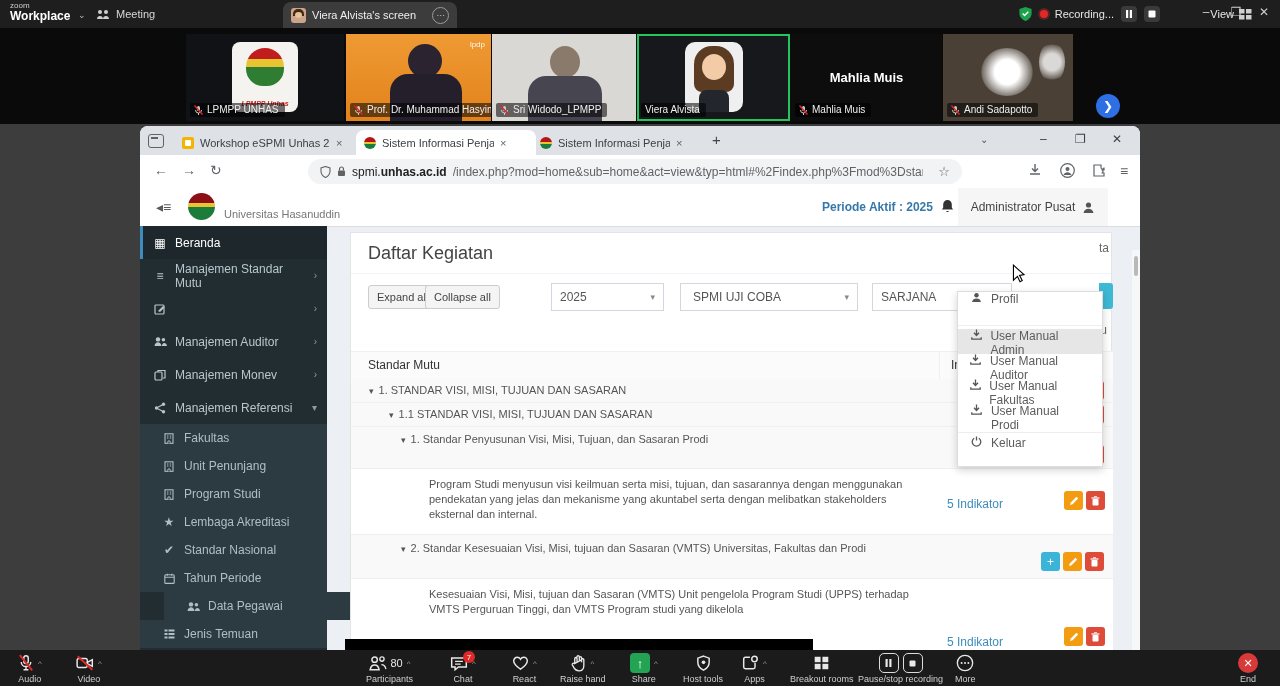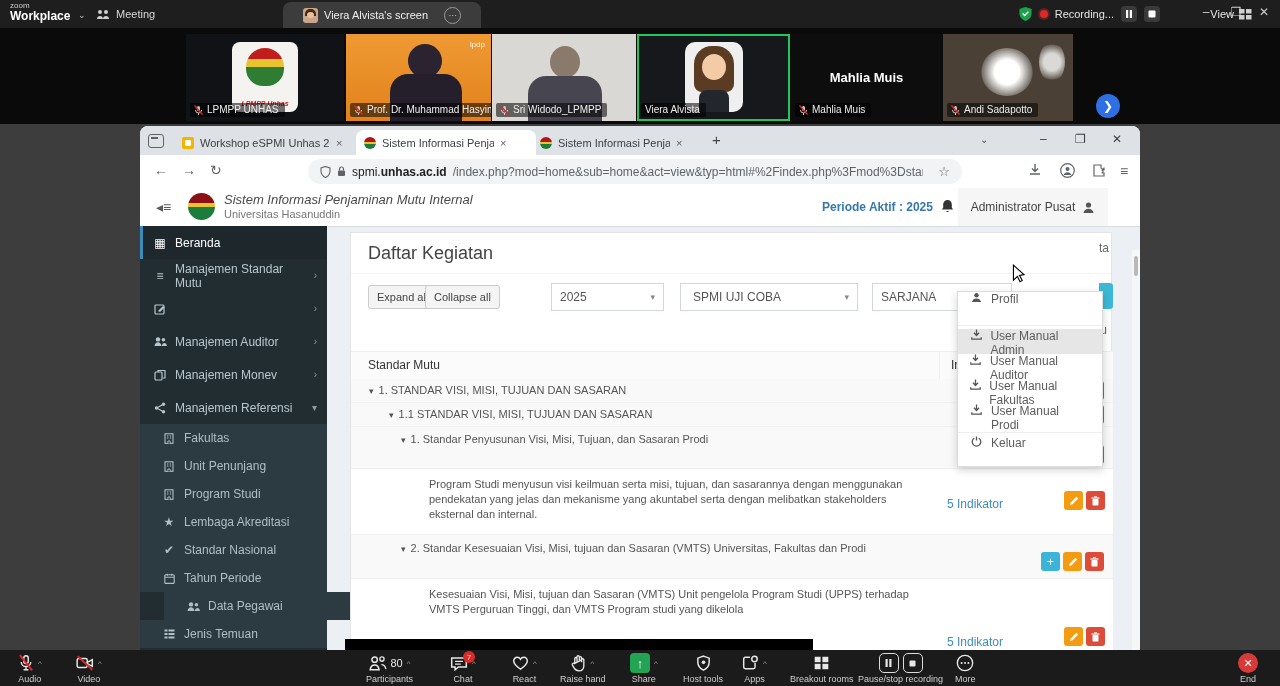--- a/index.html
+++ b/index.html
@@ -10,21 +10,21 @@
   svg{display:block;}
 
   
   .titlebar{left:0;top:0;width:1280px;height:28px;background:#1e1e1e;color:#ddd;}
   .brand{left:10px;top:2px;line-height:1;}
   .brand .z1{font-size:8px;color:#cfcfcf;}
   .brand .z2{font-size:12px;font-weight:bold;color:#fff;}
   .tb-chev{color:#bbb;font-size:9px;}
   .meeting-tab{left:96px;top:0;height:28px;gap:6px;color:#d8d8d8;font-size:11px;}
   .screen-tab{left:283px;top:2px;width:158px;height:26px;background:#3c3c3c;border-radius:8px 8px 0 0;
-              gap:6px;padding:0 20px;color:#eee;font-size:11px;}
+              gap:6px;padding:0 8px;color:#eee;font-size:11px;}
   .screen-ava{width:15px;height:15px;border-radius:3px;background:#caa58a;position:relative;overflow:hidden;flex:0 0 auto;}
   .screen-ava:before{content:"";position:absolute;left:2px;top:1px;width:11px;height:7px;border-radius:5px 5px 0 0;background:#43290f;}
   .screen-ava:after{content:"";position:absolute;left:4px;top:4px;width:7px;height:6px;border-radius:50%;background:#e9c39f;}
   .ellipsis-btn{width:15px;height:15px;border:1px solid #9a9a9a;border-radius:50%;color:#cfcfcf;font-size:8px;
                 display:flex;align-items:center;justify-content:center;margin-left:auto;}
   .rec-area{right:120px;top:0;height:28px;gap:7px;}
   .rec-dot{width:8px;height:8px;border-radius:50%;background:#e02828;box-shadow:0 0 0 2px #5a2323;}
   .rec-text{font-size:11px;color:#e6e6e6;}
   .rec-btn{width:16px;height:16px;border-radius:4px;background:#3a3a3a;display:flex;align-items:center;justify-content:center;}
   .view-area{right:28px;top:0;height:28px;gap:5px;font-size:11px;color:#e6e6e6;}
@@ -358,21 +358,20 @@
           <path d="M5 2h4v2.5a1.5 1.5 0 0 0 3 0V7h-2.5a1.5 1.5 0 0 1 0 3H12v3H2V2h3z" fill="none" stroke="#5f6368" stroke-width="1.2"></path>
         </svg>
       </span>
     <span class="chrome-ic" style="left:980px;font-size:14px;">≡</span>
   </div>
 
   <div class="app">
     <div class="app-header">
       <span class="burger">◂≡</span>
       <span class="app-logo"></span>
-      <span class="app-title">Sistem Informasi Penjaminan Mutu Internal</span>
       <span class="app-sub">Universitas Hasanuddin</span>
       <span class="periode">Periode Aktif : 2025</span>
       <span class="bell">
           <svg width="15" height="16" viewBox="0 0 15 16">
             <path d="M7.5 2a4.3 4.3 0 0 0-4.3 4.3v3.2L2 11.5h11l-1.2-2V6.3A4.3 4.3 0 0 0 7.5 2z" fill="#333"></path>
             <path d="M6 13a1.6 1.6 0 0 0 3 0" fill="#333"></path>
           </svg>
         </span>
       <div class="user-toggle">
         <span>Administrator Pusat</span>

